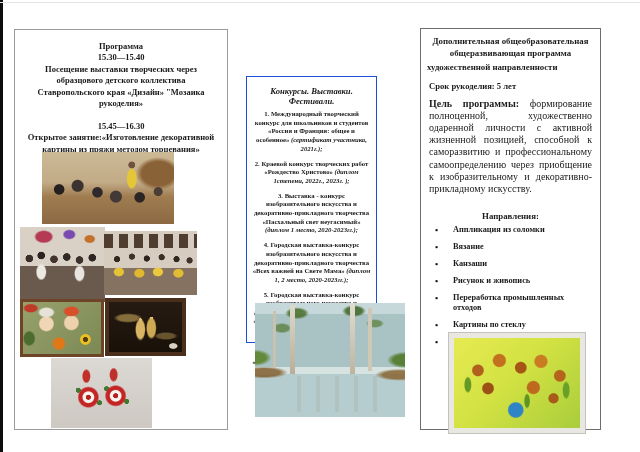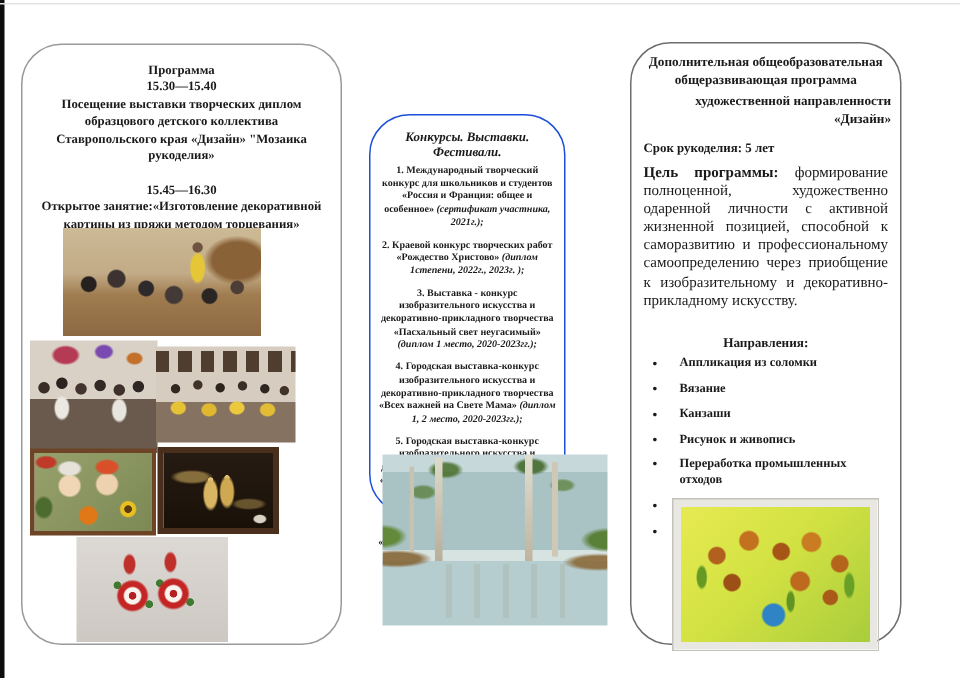--- a/index.html
+++ b/index.html
@@ -2,39 +2,39 @@
 <html><head>
 <meta charset="utf-8">
 <style>
   html,body{margin:0;padding:0;background:#fff;}
   .page{position:relative;width:640px;height:452px;background:#fff;overflow:hidden;
         font-family:"Liberation Serif","DejaVu Serif",serif;color:#1a1a1a;}
   .scan-bar{position:absolute;left:0;top:0;width:3px;height:452px;background:#0d0d0d;}
   .scan-top{position:absolute;left:0;top:2px;width:640px;height:1px;background:#e3e3e3;}
 
   
-  .box{position:absolute;box-sizing:border-box;background:#fff;border-radius:27px;}
+  .box{position:absolute;box-sizing:border-box;background:#fff;}
   .left-box{left:14px;top:29px;width:214px;height:401px;border:1px solid #9a9a9a;}
   .mid-box{left:246px;top:28px;width:131px;height:267px;border:1px solid #1d4ed8;margin-top:48px;}
   .right-box{left:420px;top:28px;width:181px;height:402px;border:1px solid #6d6d6d;}
 
   
   .lp{margin:0;padding:0 10px;text-align:center;font-weight:bold;font-size:8.5px;line-height:1.35;}
   .lp.title{padding-top:11px;}
   .lp.gap{margin-top:11px;}
   .u{text-decoration:underline;}
 
   
   .m-title{margin:9px 4px 4px;text-align:center;font-weight:bold;font-style:italic;font-size:8.6px;}
   .mi{margin:0 5px 6px;text-align:center;font-weight:bold;font-size:6.7px;line-height:1.3;}
   .mi .note{font-style:italic;}
 
   
   .r-title{margin:7px 6px 2px;text-align:center;font-weight:bold;font-size:8.8px;line-height:1.35;}
-  .r-sub{margin:0 6px;text-align:right;font-weight:bold;font-size:8.8px;line-height:1.35;}
+  .r-sub{margin:0 6px;text-align:left;font-weight:bold;font-size:8.8px;line-height:1.35;}
   .r-line{margin:7px 8px 0;font-size:8.6px;font-weight:bold;}
   .r-goal{margin:7px 8px 16px;font-size:10px;line-height:1.22;text-align:justify;}
   .r-goal b{font-weight:bold;}
   .r-dirs{margin:9px 8px 4px;text-align:center;font-weight:bold;font-size:8.8px;font-family:Liberation Serif, serif;}
   .r-ul{list-style:none;margin:2px 0 0;padding:0 8px 0 14px;}
   .r-ul li{position:relative;margin:0 0 6.5px;padding-left:18px;font-weight:bold;font-size:8.3px;line-height:1.25;}
   .r-ul li::before{content:"•";position:absolute;left:0;top:0;font-size:9px;}
 
   
   .ph{position:absolute;box-sizing:border-box;}
@@ -160,21 +160,21 @@
 </head>
 <body>
 
 <div class="page">
   <div class="scan-bar"></div>
   <div class="scan-top"></div>
 
   <div class="box left-box">
     <p class="lp title">Программа</p>
     <p class="lp">15.30—15.40</p>
-    <p class="lp">Посещение выставки творческих диплом образцового детского коллектива Ставропольского края «Дизайн» "Мозаика рукоделия»</p>
+    <p class="lp">Посещение выставки творческих через образцового детского коллектива Ставропольского края «Дизайн» "Мозаика рукоделия»</p>
     <p class="lp gap">15.45—16.30</p>
     <p class="lp">Открытое занятие:«Изготовление декоративной картины из пряжи методом торцевания» (подарок на День матери)</p>
 
     <div class="ph ph-classroom"></div>
     <div class="ph ph-group"></div>
     <div class="ph ph-awards"></div>
     <div class="ph ph-dough"></div>
     <div class="ph ph-straw"></div>
     <div class="ph ph-kanzashi"></div>
   </div>
@@ -194,21 +194,20 @@
     <div class="trunk1"></div>
     <div class="trunk2"></div>
     <div class="trunk3"></div>
     <div class="trunk4"></div>
     <div class="reflect"></div>
   </div>
 
   <div class="box right-box">
     <p class="r-title">Дополнительная общеобразовательная общеразвивающая программа</p>
     <p class="r-sub">художественной направленности</p>
-    <p class="r-sub">«Дизайн»</p>
     <p class="r-line"><span>Срок рукоделия:</span> <span>5 лет</span></p>
     <p class="r-goal"><b>Цель программы:</b> <span>формирование полноценной, художественно одаренной личности с активной жизненной позицией, способной к саморазвитию и профессиональному самоопределению через приобщение к изобразительному и декоративно-прикладному искусству.</span></p>
     <p class="r-dirs">Направления:</p>
     <ul class="r-ul">
       <li><span>Аппликация из соломки</span></li>
       <li><span>Вязание</span></li>
       <li><span>Канзаши</span></li>
       <li><span>Рисунок и живопись</span></li>
       <li><span>Переработка промышленных отходов</span></li>
       <li><span>Картины по стеклу</span></li>

